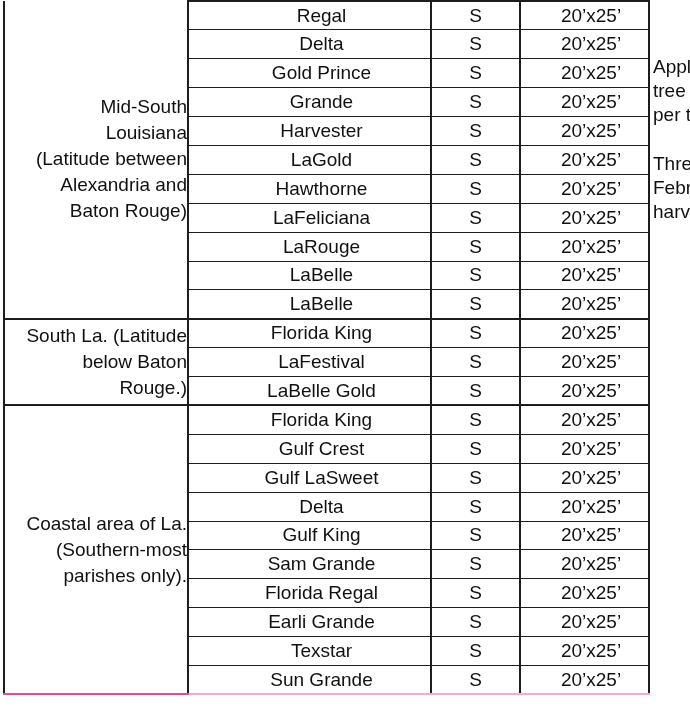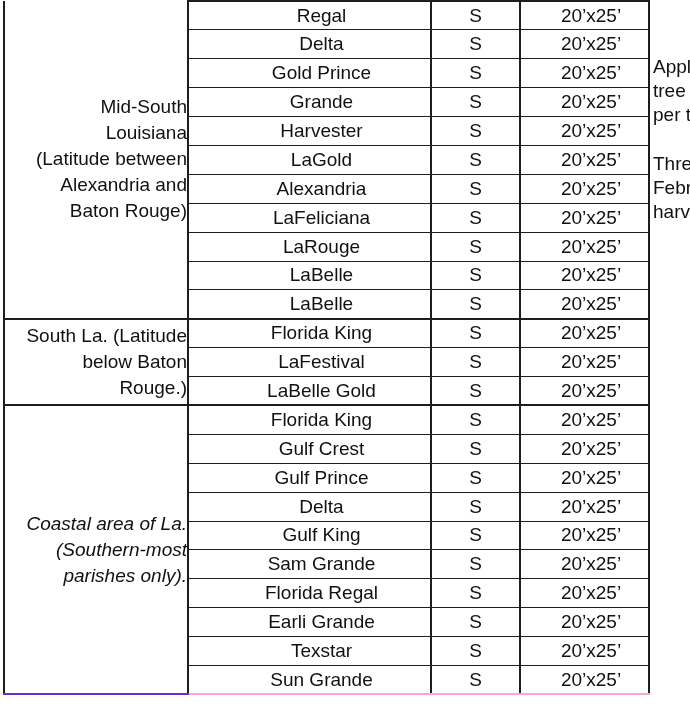--- a/index.html
+++ b/index.html
@@ -40,21 +40,21 @@
     overflow: hidden;
   }
   td.region {
     vertical-align: middle;
     text-align: right;
     padding-left: 2px;
     line-height: 26px;
     white-space: pre;
     border-top: none;
   }
-  td.region.bottom-edge { border-bottom: 2px solid #6d28d9; font-style: italic; }
+  td.region.bottom-edge { border-bottom: 2px solid #ec4899; }
   tr.group-start td { border-top: 2px solid #1d1d1d; }
   tr.top-edge td.has-top { border-top: 2px solid #1d1d1d; }
   tr:last-child td { border-bottom: 2px solid #f9a8d4; }
   td.variety {
     text-align: center;
     padding-left: 24px;
     white-space: nowrap;
     margin-top: 20px;
   }
   td.chill { text-align: center; }
@@ -112,21 +112,21 @@
         <td class="variety">Harvester</td>
         <td class="chill">S</td>
         <td class="size">20’x25’</td>
       </tr>
       <tr>
         <td class="variety">LaGold</td>
         <td class="chill">S</td>
         <td class="size">20’x25’</td>
       </tr>
       <tr>
-        <td class="variety">Alexandria</td>
+        <td class="variety">Hawthorne</td>
         <td class="chill">S</td>
         <td class="size">20’x25’</td>
       </tr>
       <tr>
         <td class="variety">LaFeliciana</td>
         <td class="chill">S</td>
         <td class="size">20’x25’</td>
       </tr>
       <tr>
         <td class="variety">LaRouge</td>
@@ -168,21 +168,21 @@
         <td class="variety">Florida King</td>
         <td class="chill">S</td>
         <td class="size">20’x25’</td>
       </tr>
       <tr>
         <td class="variety">Gulf Crest</td>
         <td class="chill">S</td>
         <td class="size">20’x25’</td>
       </tr>
       <tr>
-        <td class="variety">Gulf Prince</td>
+        <td class="variety">Gulf LaSweet</td>
         <td class="chill">S</td>
         <td class="size">20’x25’</td>
       </tr>
       <tr>
         <td class="variety">Delta</td>
         <td class="chill">S</td>
         <td class="size">20’x25’</td>
       </tr>
       <tr>
         <td class="variety">Gulf King</td>

